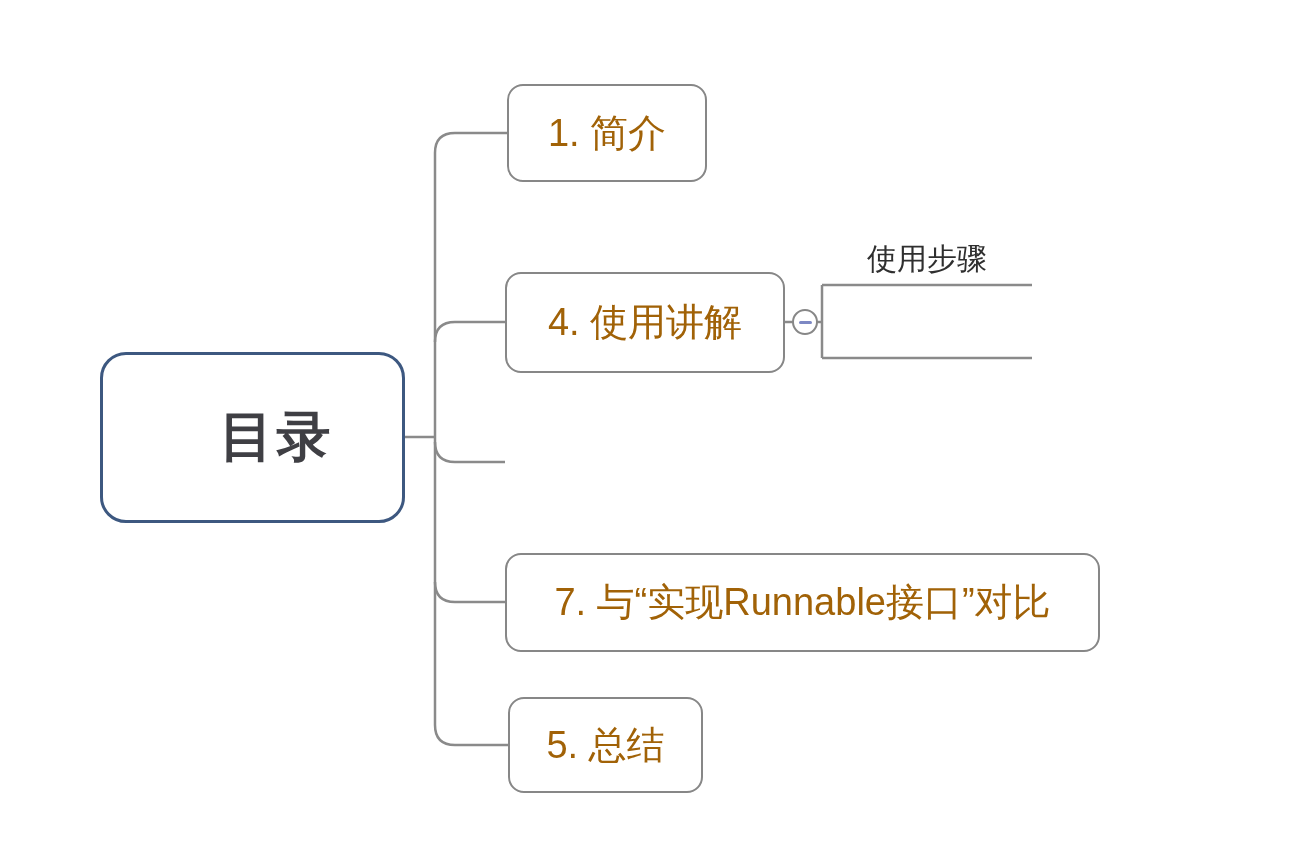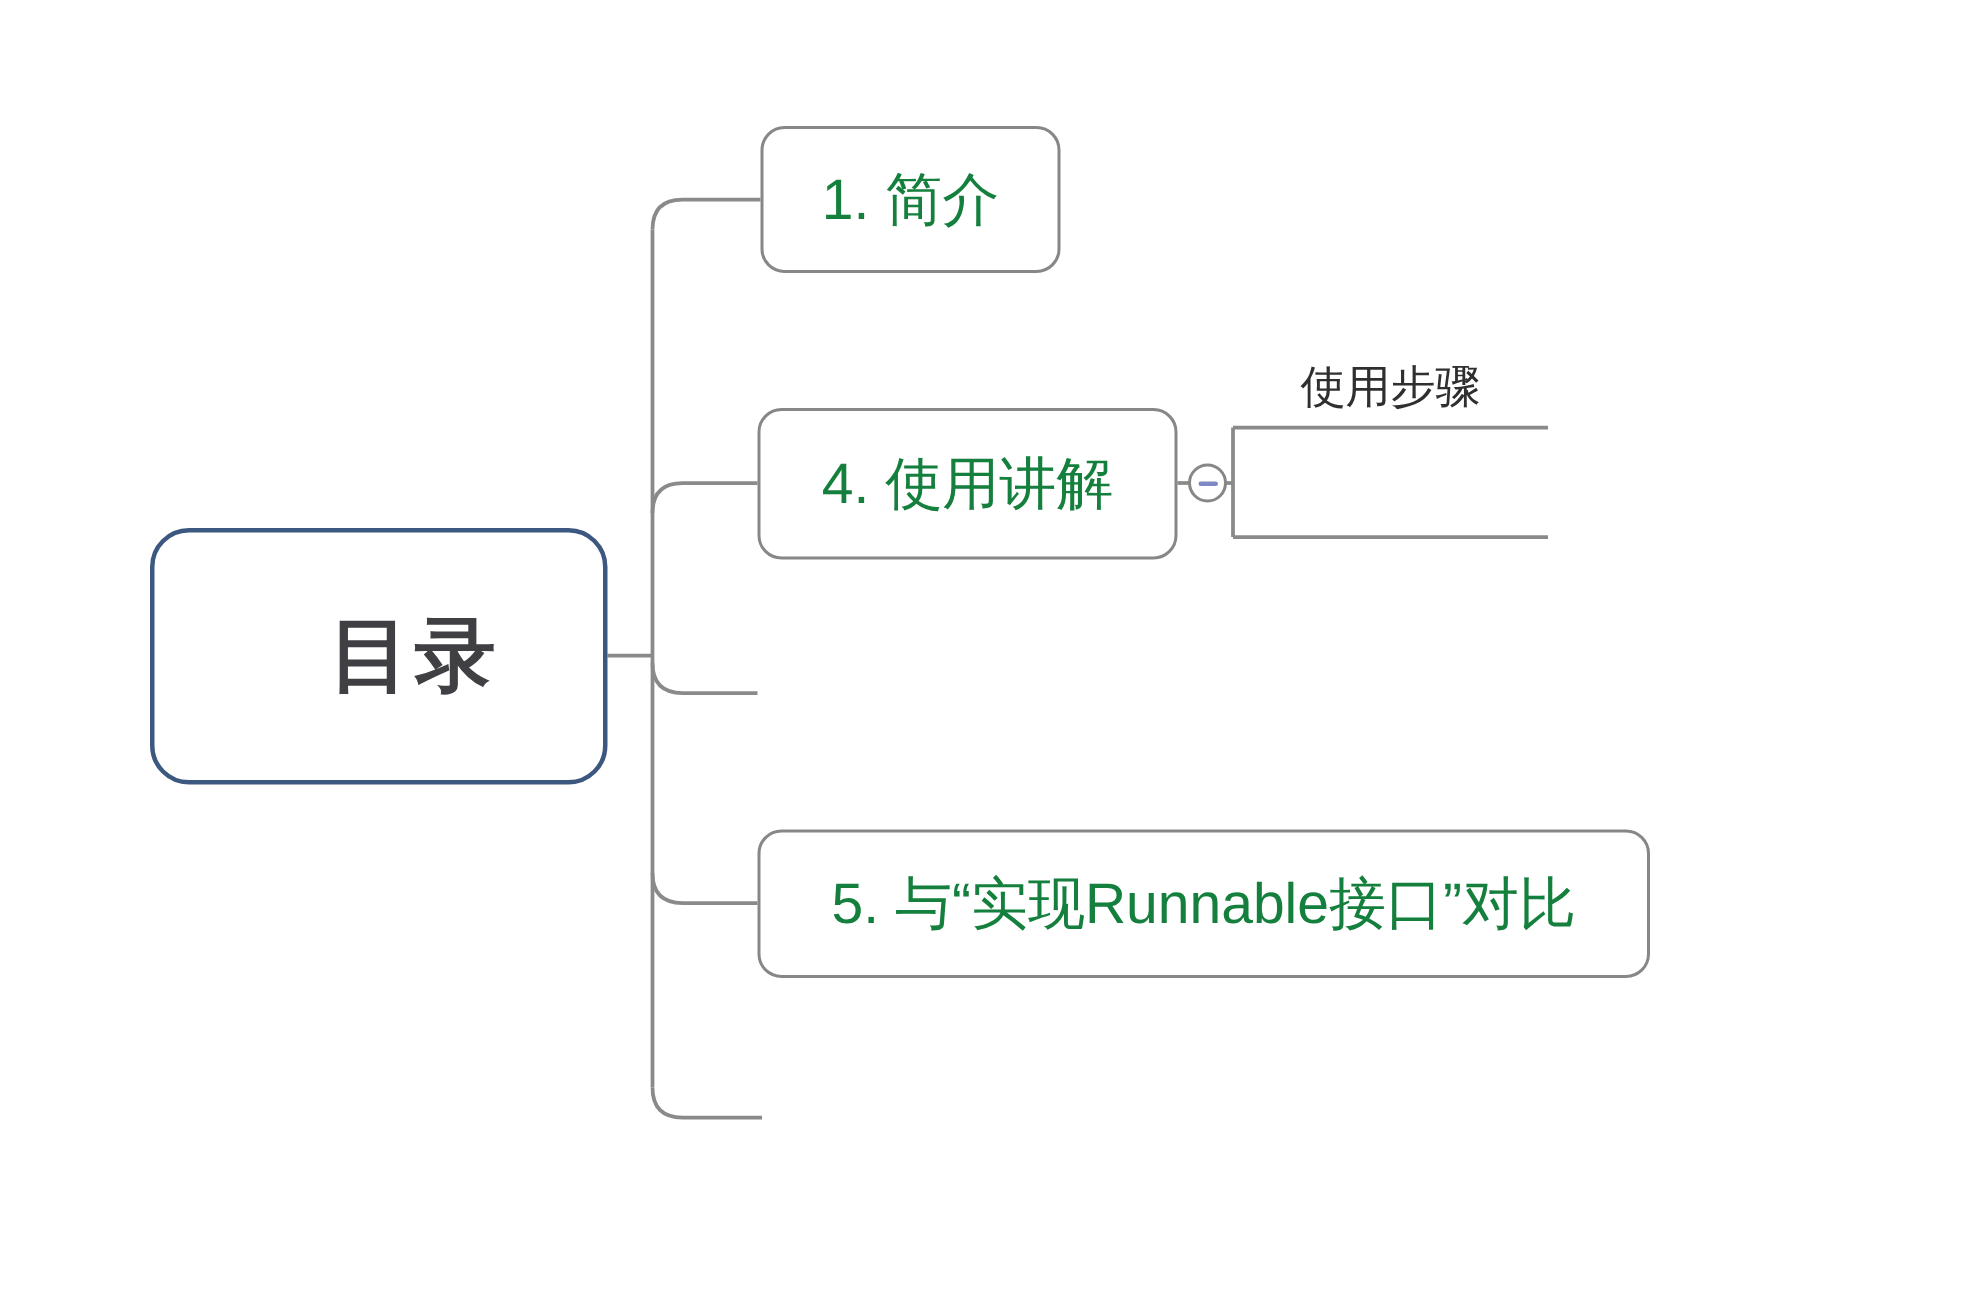--- a/index.html
+++ b/index.html
@@ -49,21 +49,21 @@
     font-weight: bold;
     letter-spacing: 3px;
     color: #3f3f44;
     padding-left: 48px;
   }
   .topic-node {
     border: 2.5px solid #878787;
     border-radius: 16px;
     font-size: 38px;
     font-weight: 400;
-    color: #15803d;
+    color: #a16207;
   }
   .topic-1 { left: 507px; top:  84px; width: 200px; height:  98px; }
   .topic-2 { left: 505px; top: 272px; width: 280px; height: 101px; }
   .topic-3 { left: 505px; top: 412px; width: 280px; height: 102px; }
   .topic-4 { left: 505px; top: 553px; width: 595px; height:  99px; }
   .topic-5 { left: 508px; top: 697px; width: 195px; height:  96px; }
   .subtopic {
     position: absolute;
     left: 822px;
     width: 210px;
@@ -125,23 +125,26 @@
   <div class="node topic-node topic-1">
     <span>1. 简介</span>
   </div>
 
   <div class="node topic-node topic-2">
     <span>4. 使用讲解</span>
   </div>
 
 
   <div class="node topic-node topic-4">
-    <span>5. 与“实现Runnable接口”对比</span>
+    <span>7. 与“实现Runnable接口”对比</span>
   </div>
 
+  <div class="node topic-node topic-5">
+    <span>5. 总结</span>
+  </div>
 
   <div class="collapse-btn">
     <div class="minus-bar"></div>
   </div>
 
   <div class="subtopic subtopic-1">使用步骤</div>
 
 
 </div>
 

